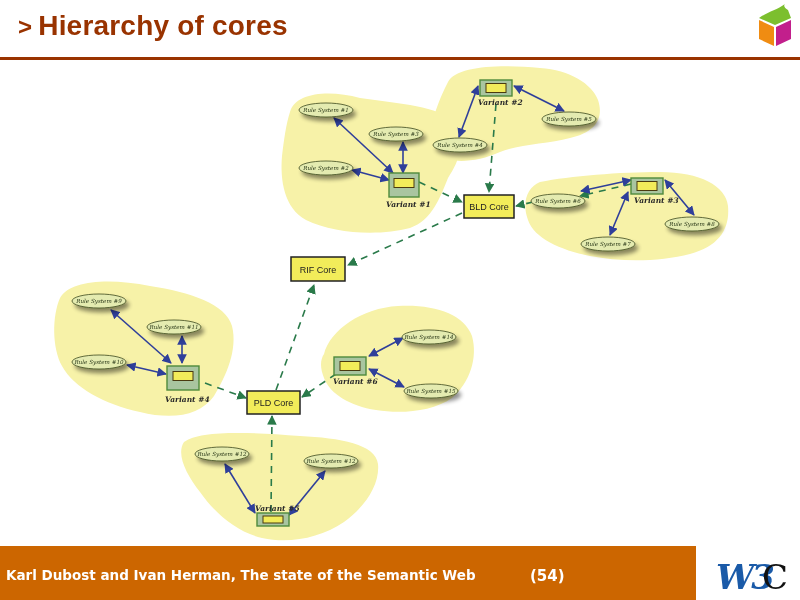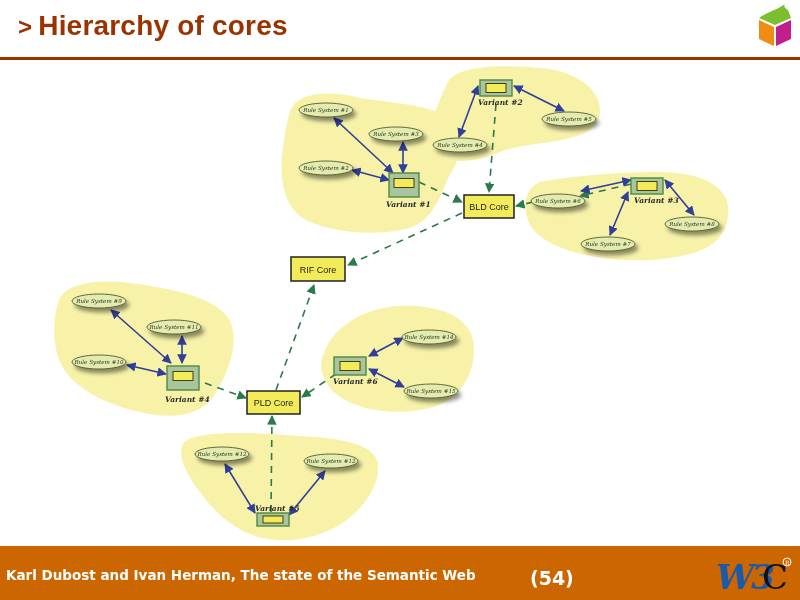--- a/index.html
+++ b/index.html
@@ -15,31 +15,31 @@
       font-family: "Liberation Sans", sans-serif; letter-spacing: 0.2px;
     }
     .title .gt { font-size: 24px; margin-right: 6px; }
     .header-rule {
       position: absolute; left: 0; top: 57px; width: 800px; height: 3px;
       background: #993300;
     }
     .logo { position: absolute; left: 755px; top: 4px; width: 40px; height: 44px; }
     .diagram { position: absolute; left: 0; top: 60px; width: 800px; height: 486px; }
     .footer {
-      position: absolute; left: 0; top: 546px; width: 800px; height: 54px;
+      position: absolute; left: 0; top: 546px; width: 696px; height: 54px;
       background: #cc6600;
     }
     .footer-text {
       position: absolute; left: 6px; top: 21px;
       font-family: "DejaVu Sans", sans-serif; font-size: 13.5px; font-weight: bold;
       color: #ffffff;
     }
     .footer-page {
       position: absolute; left: 530px; top: 21px;
-      font-family: "DejaVu Sans", sans-serif; font-size: 19px; font-weight: bold;
+      font-family: "DejaVu Sans", sans-serif; font-size: 15px; font-weight: bold;
       color: #ffffff;
     }
     .w3c-logo { position: absolute; left: 714px; top: 7px; width: 80px; height: 42px; }
     svg text { font-family: "DejaVu Serif", serif; }
   </style>
 </head>
 <body>
 
 <div class="header">
   <div class="title">

